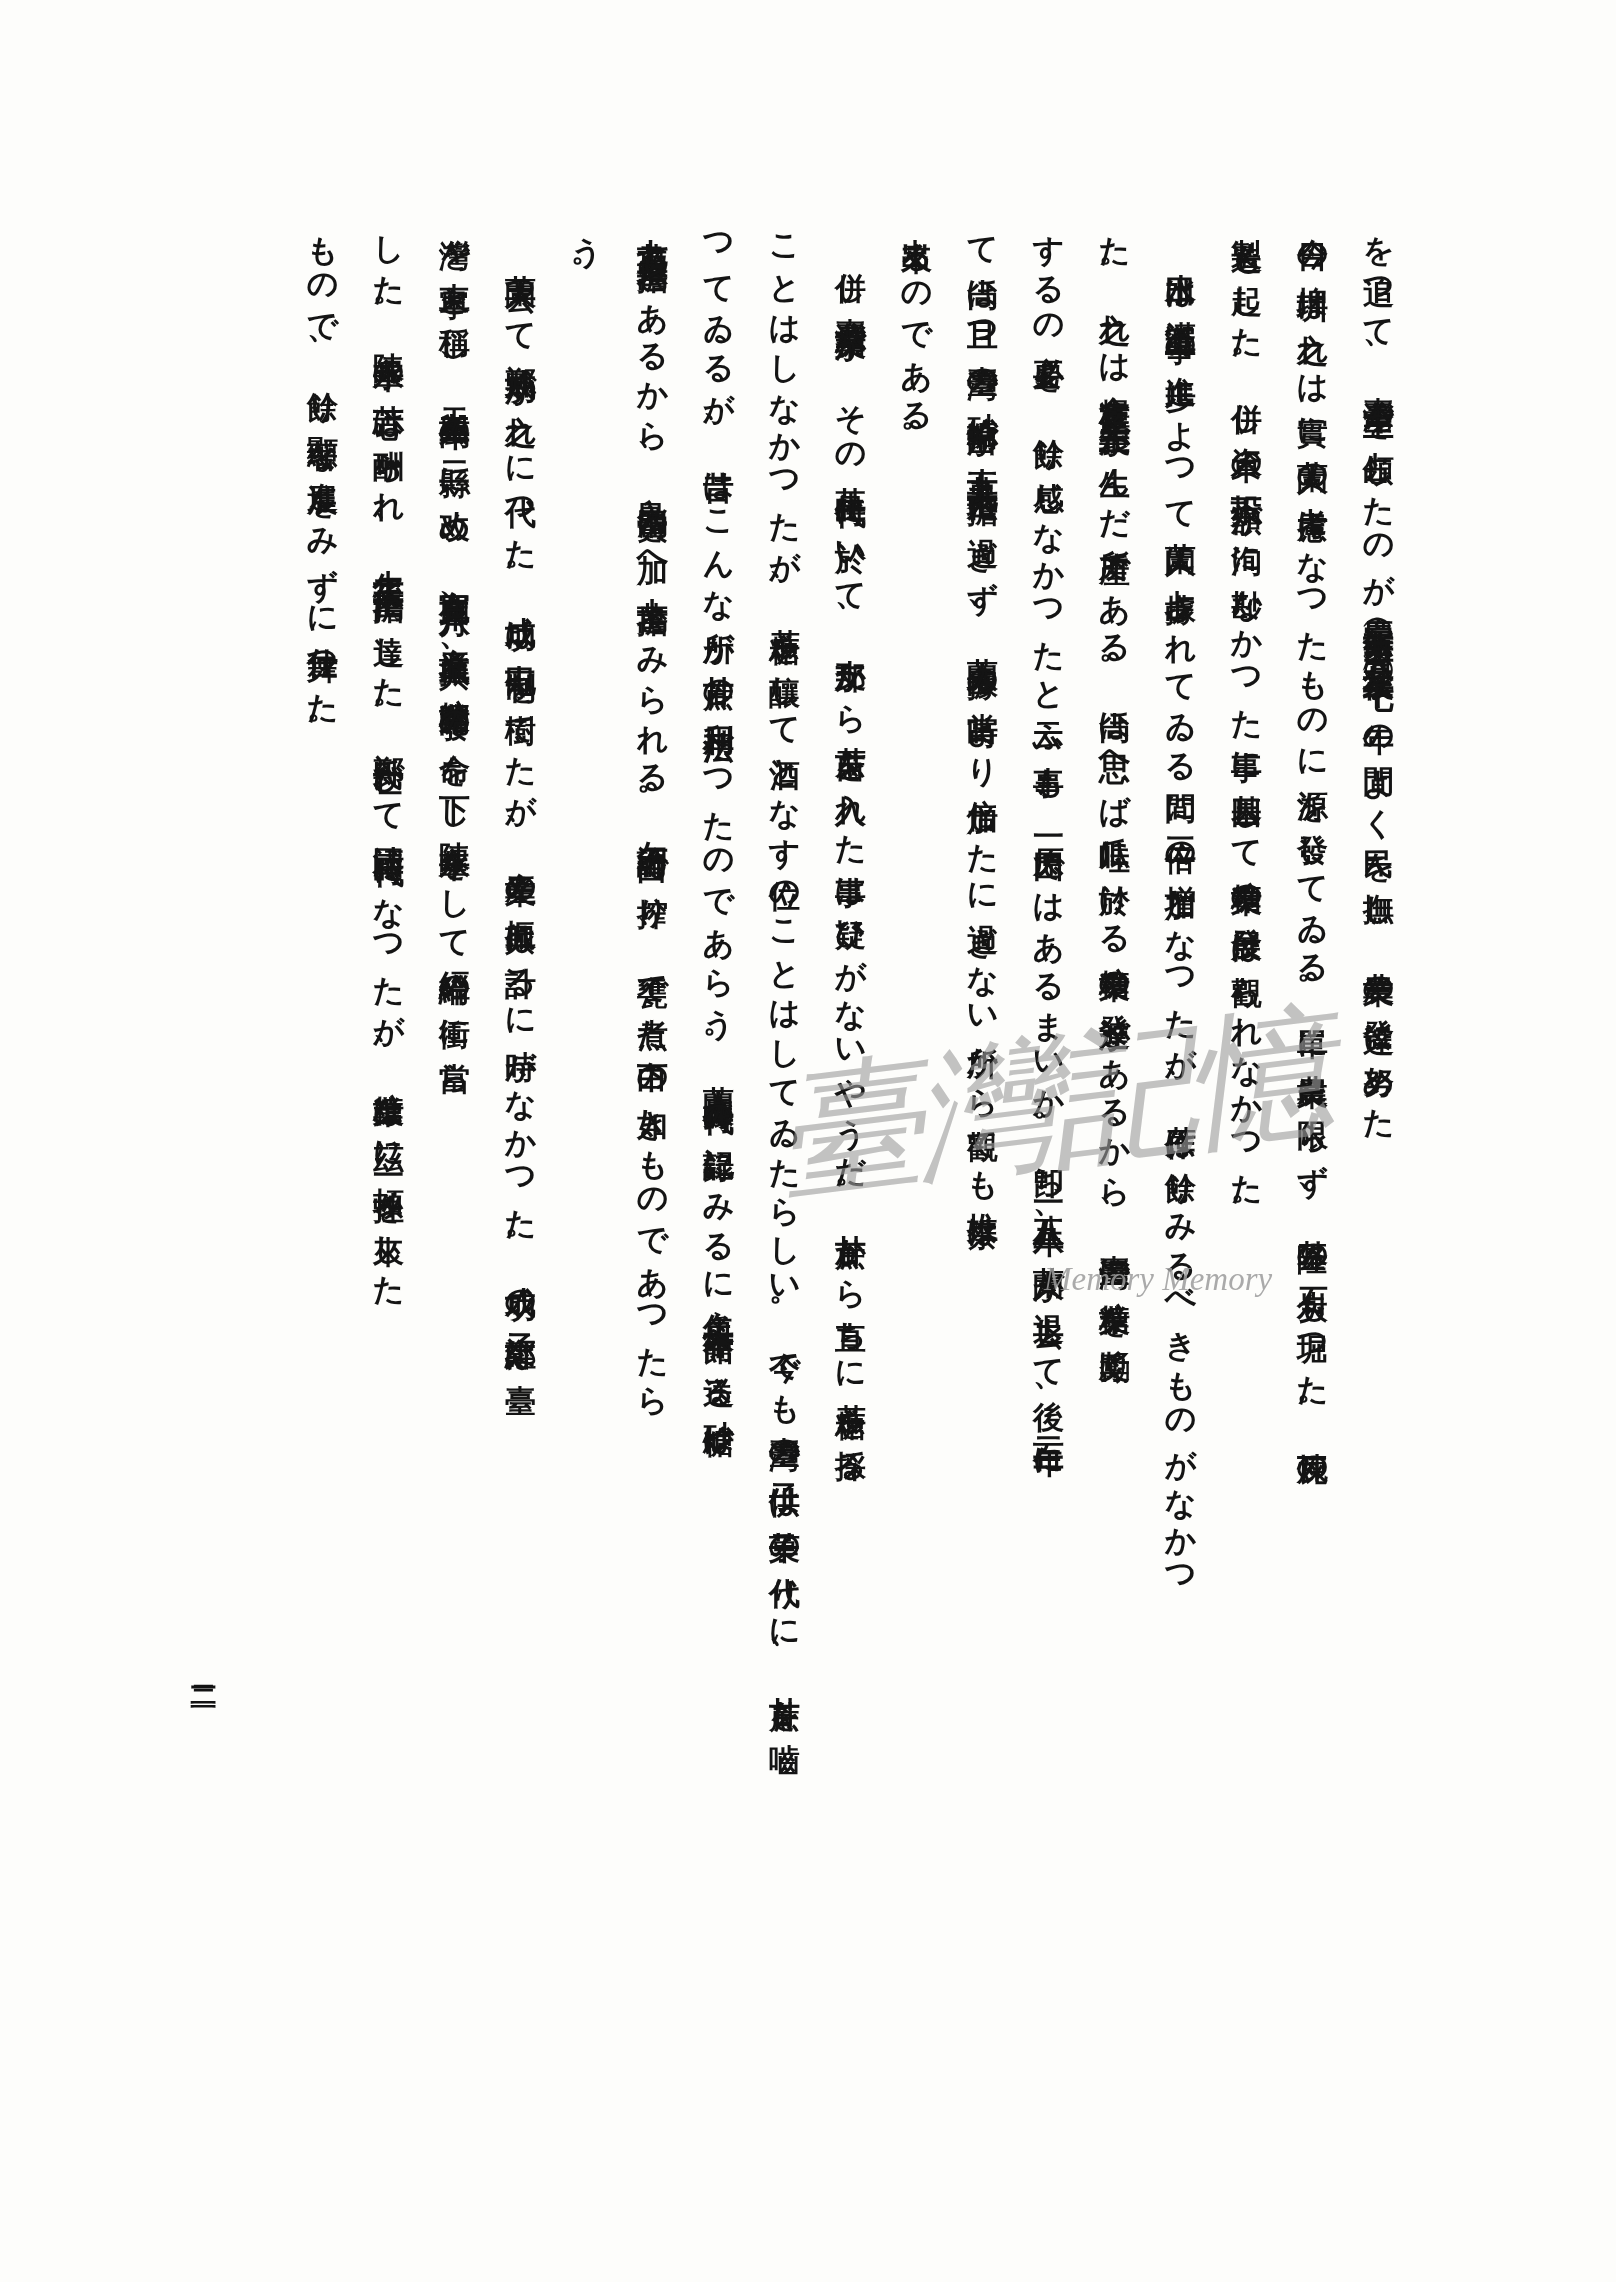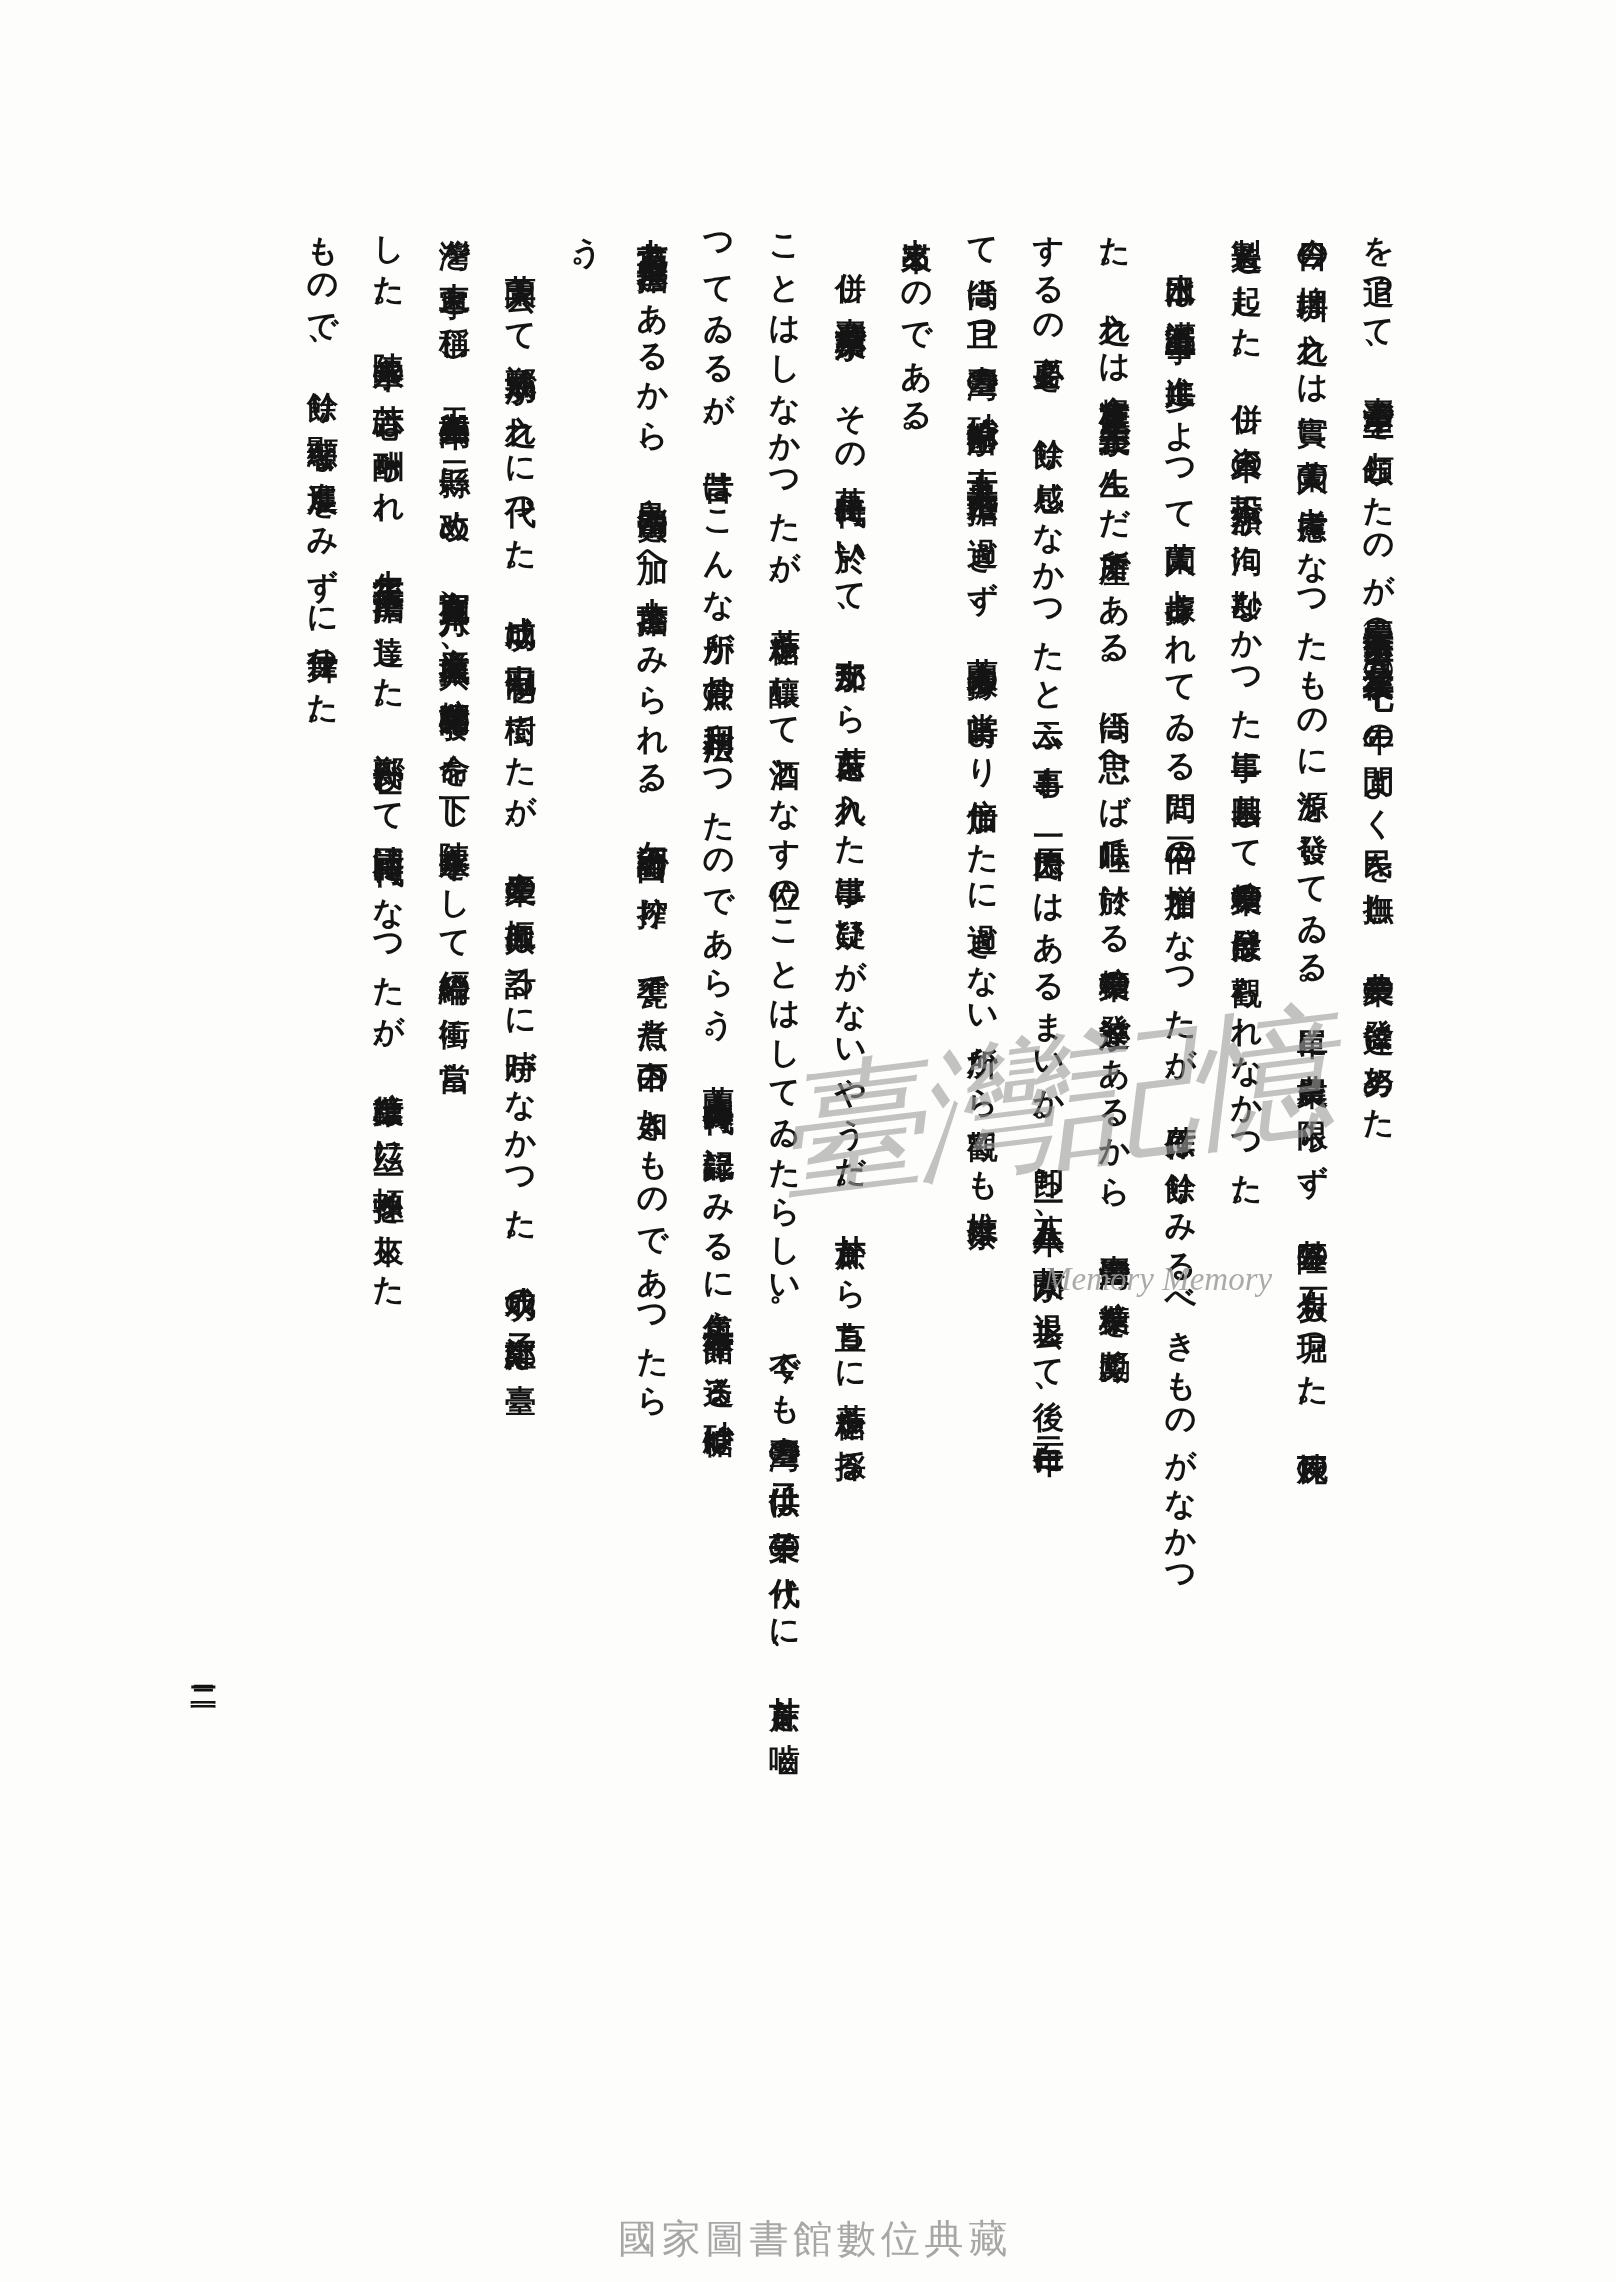--- a/index.html
+++ b/index.html
@@ -104,16 +104,15 @@
       <div class="text-col">もので、餘り顯著な進展をみずに仕舞つた。</div>
     </div>
 
   <div class="watermark">
     <div class="watermark-cjk">臺灣記憶</div>
     <div class="watermark-latin">Memory Memory</div>
   </div>
 
   <div class="page-num">二二一</div>
 
-  <div class="footer-caption">國家圖書館數位典藏</div>
 
 </div>
 
 
 </body></html>

